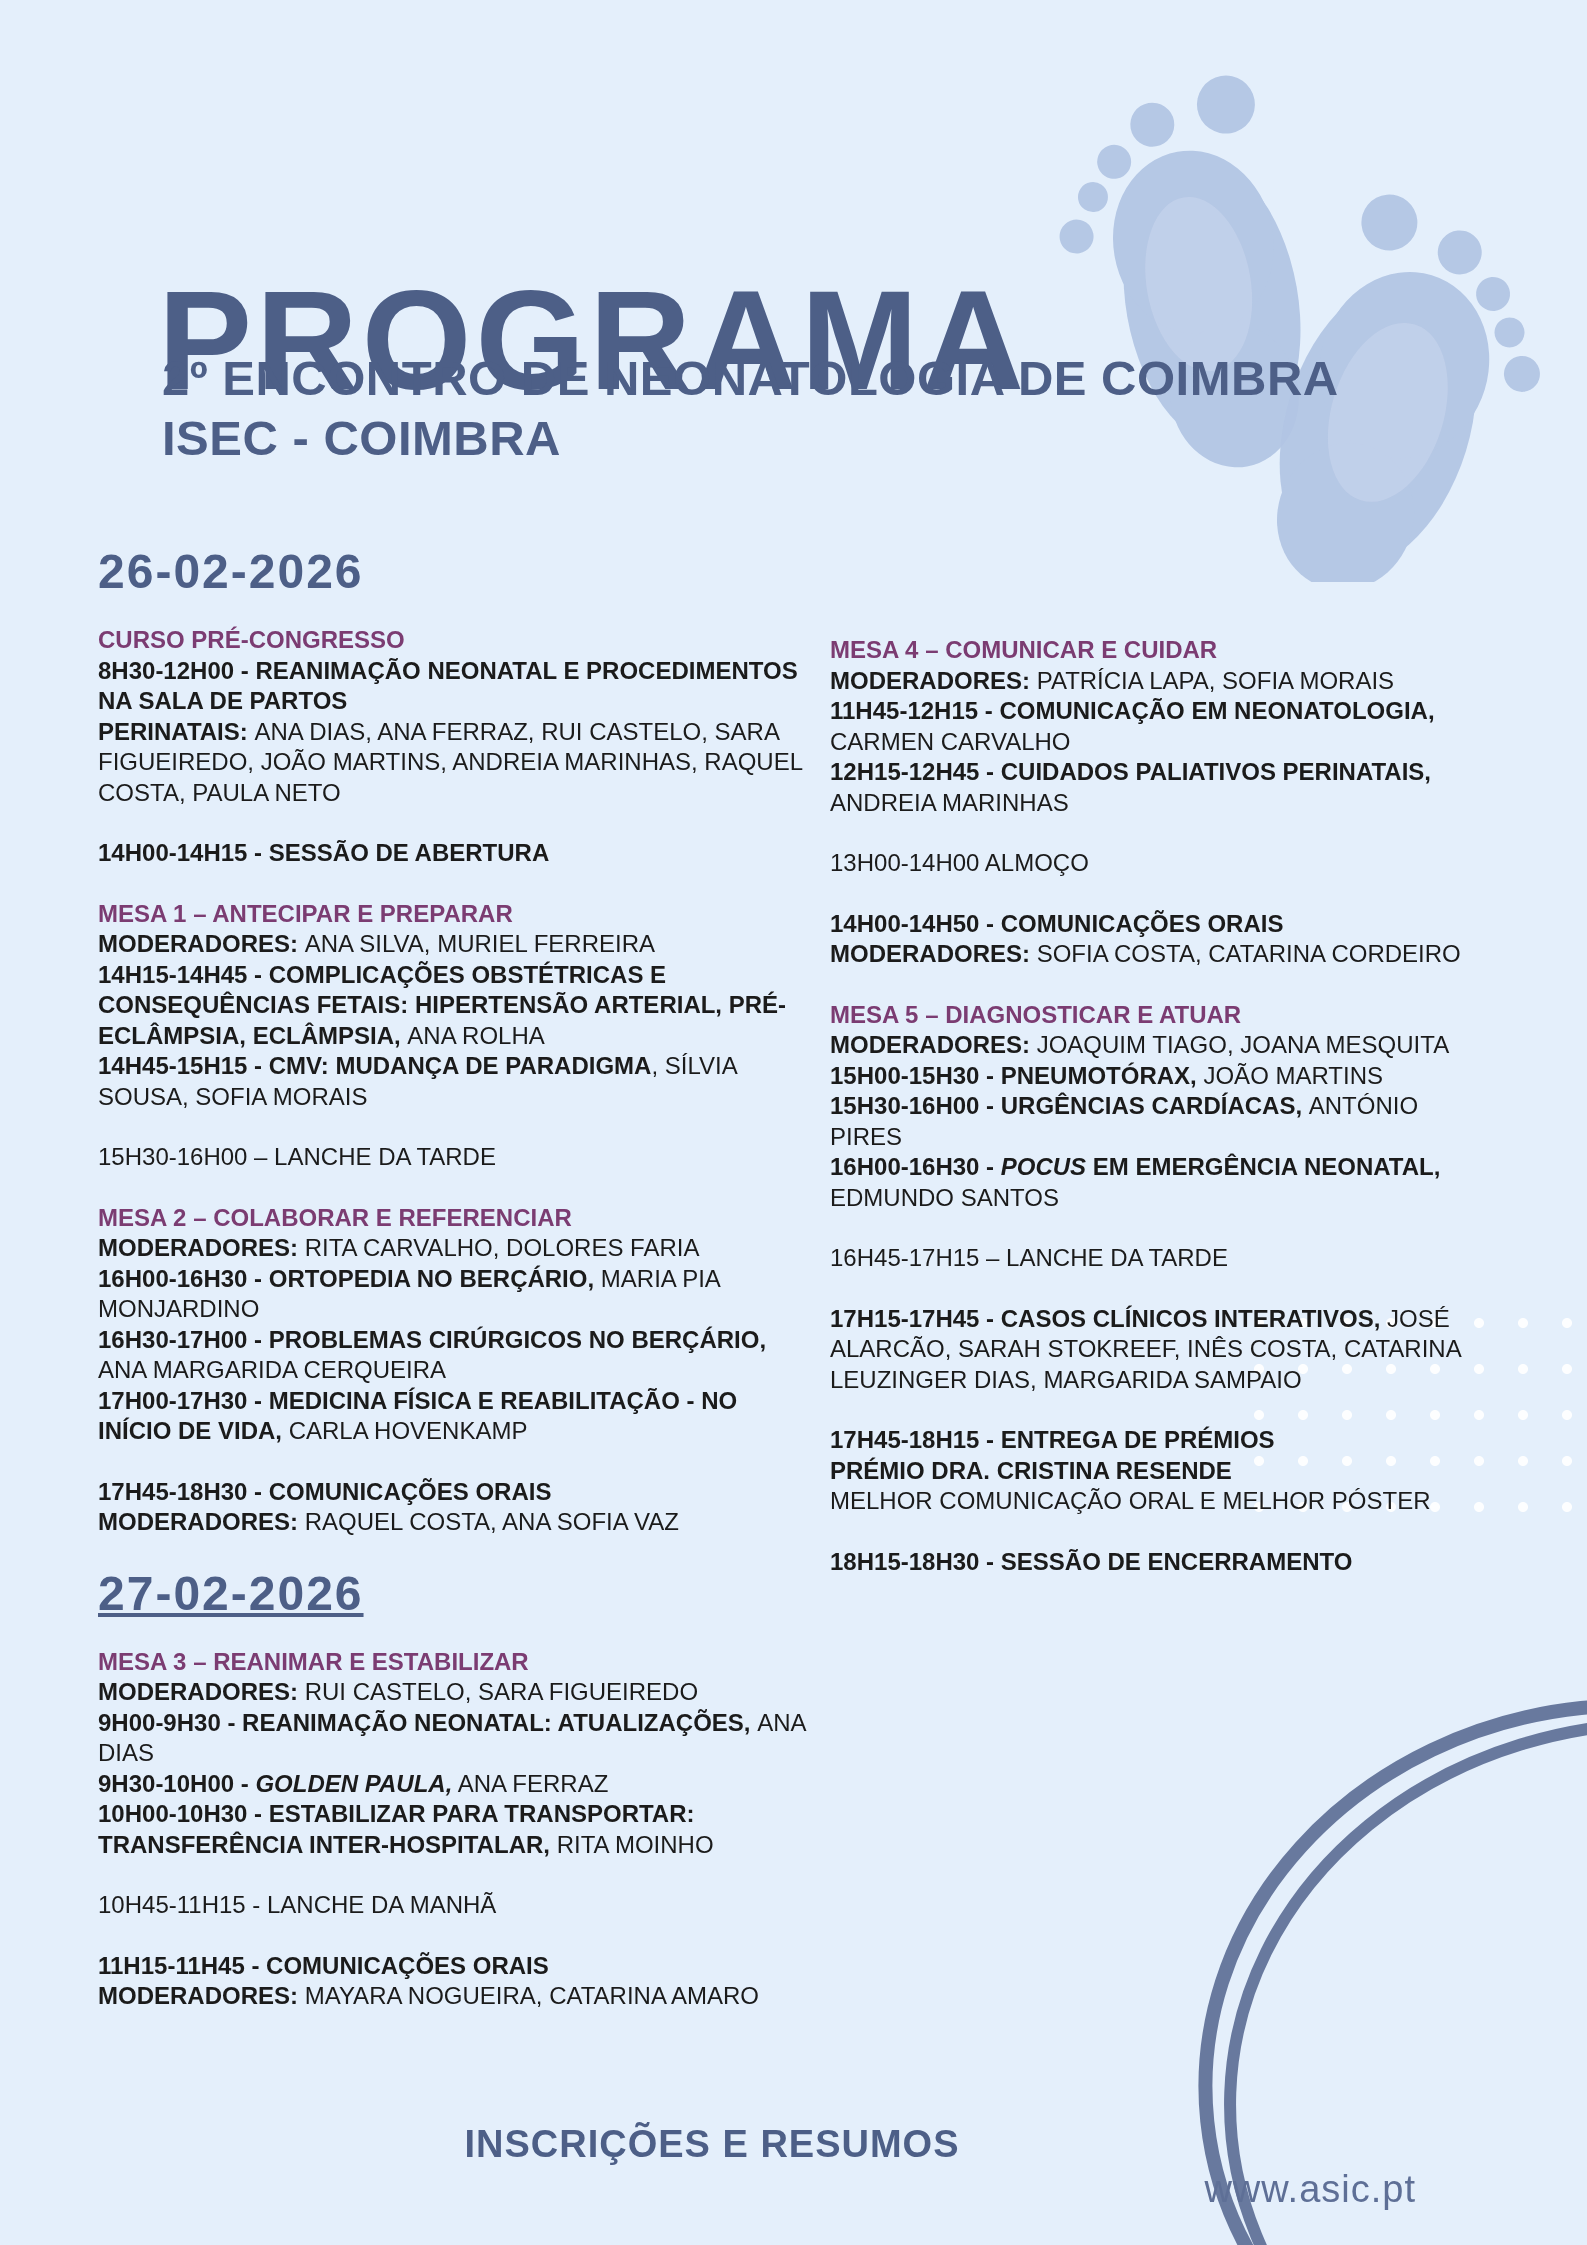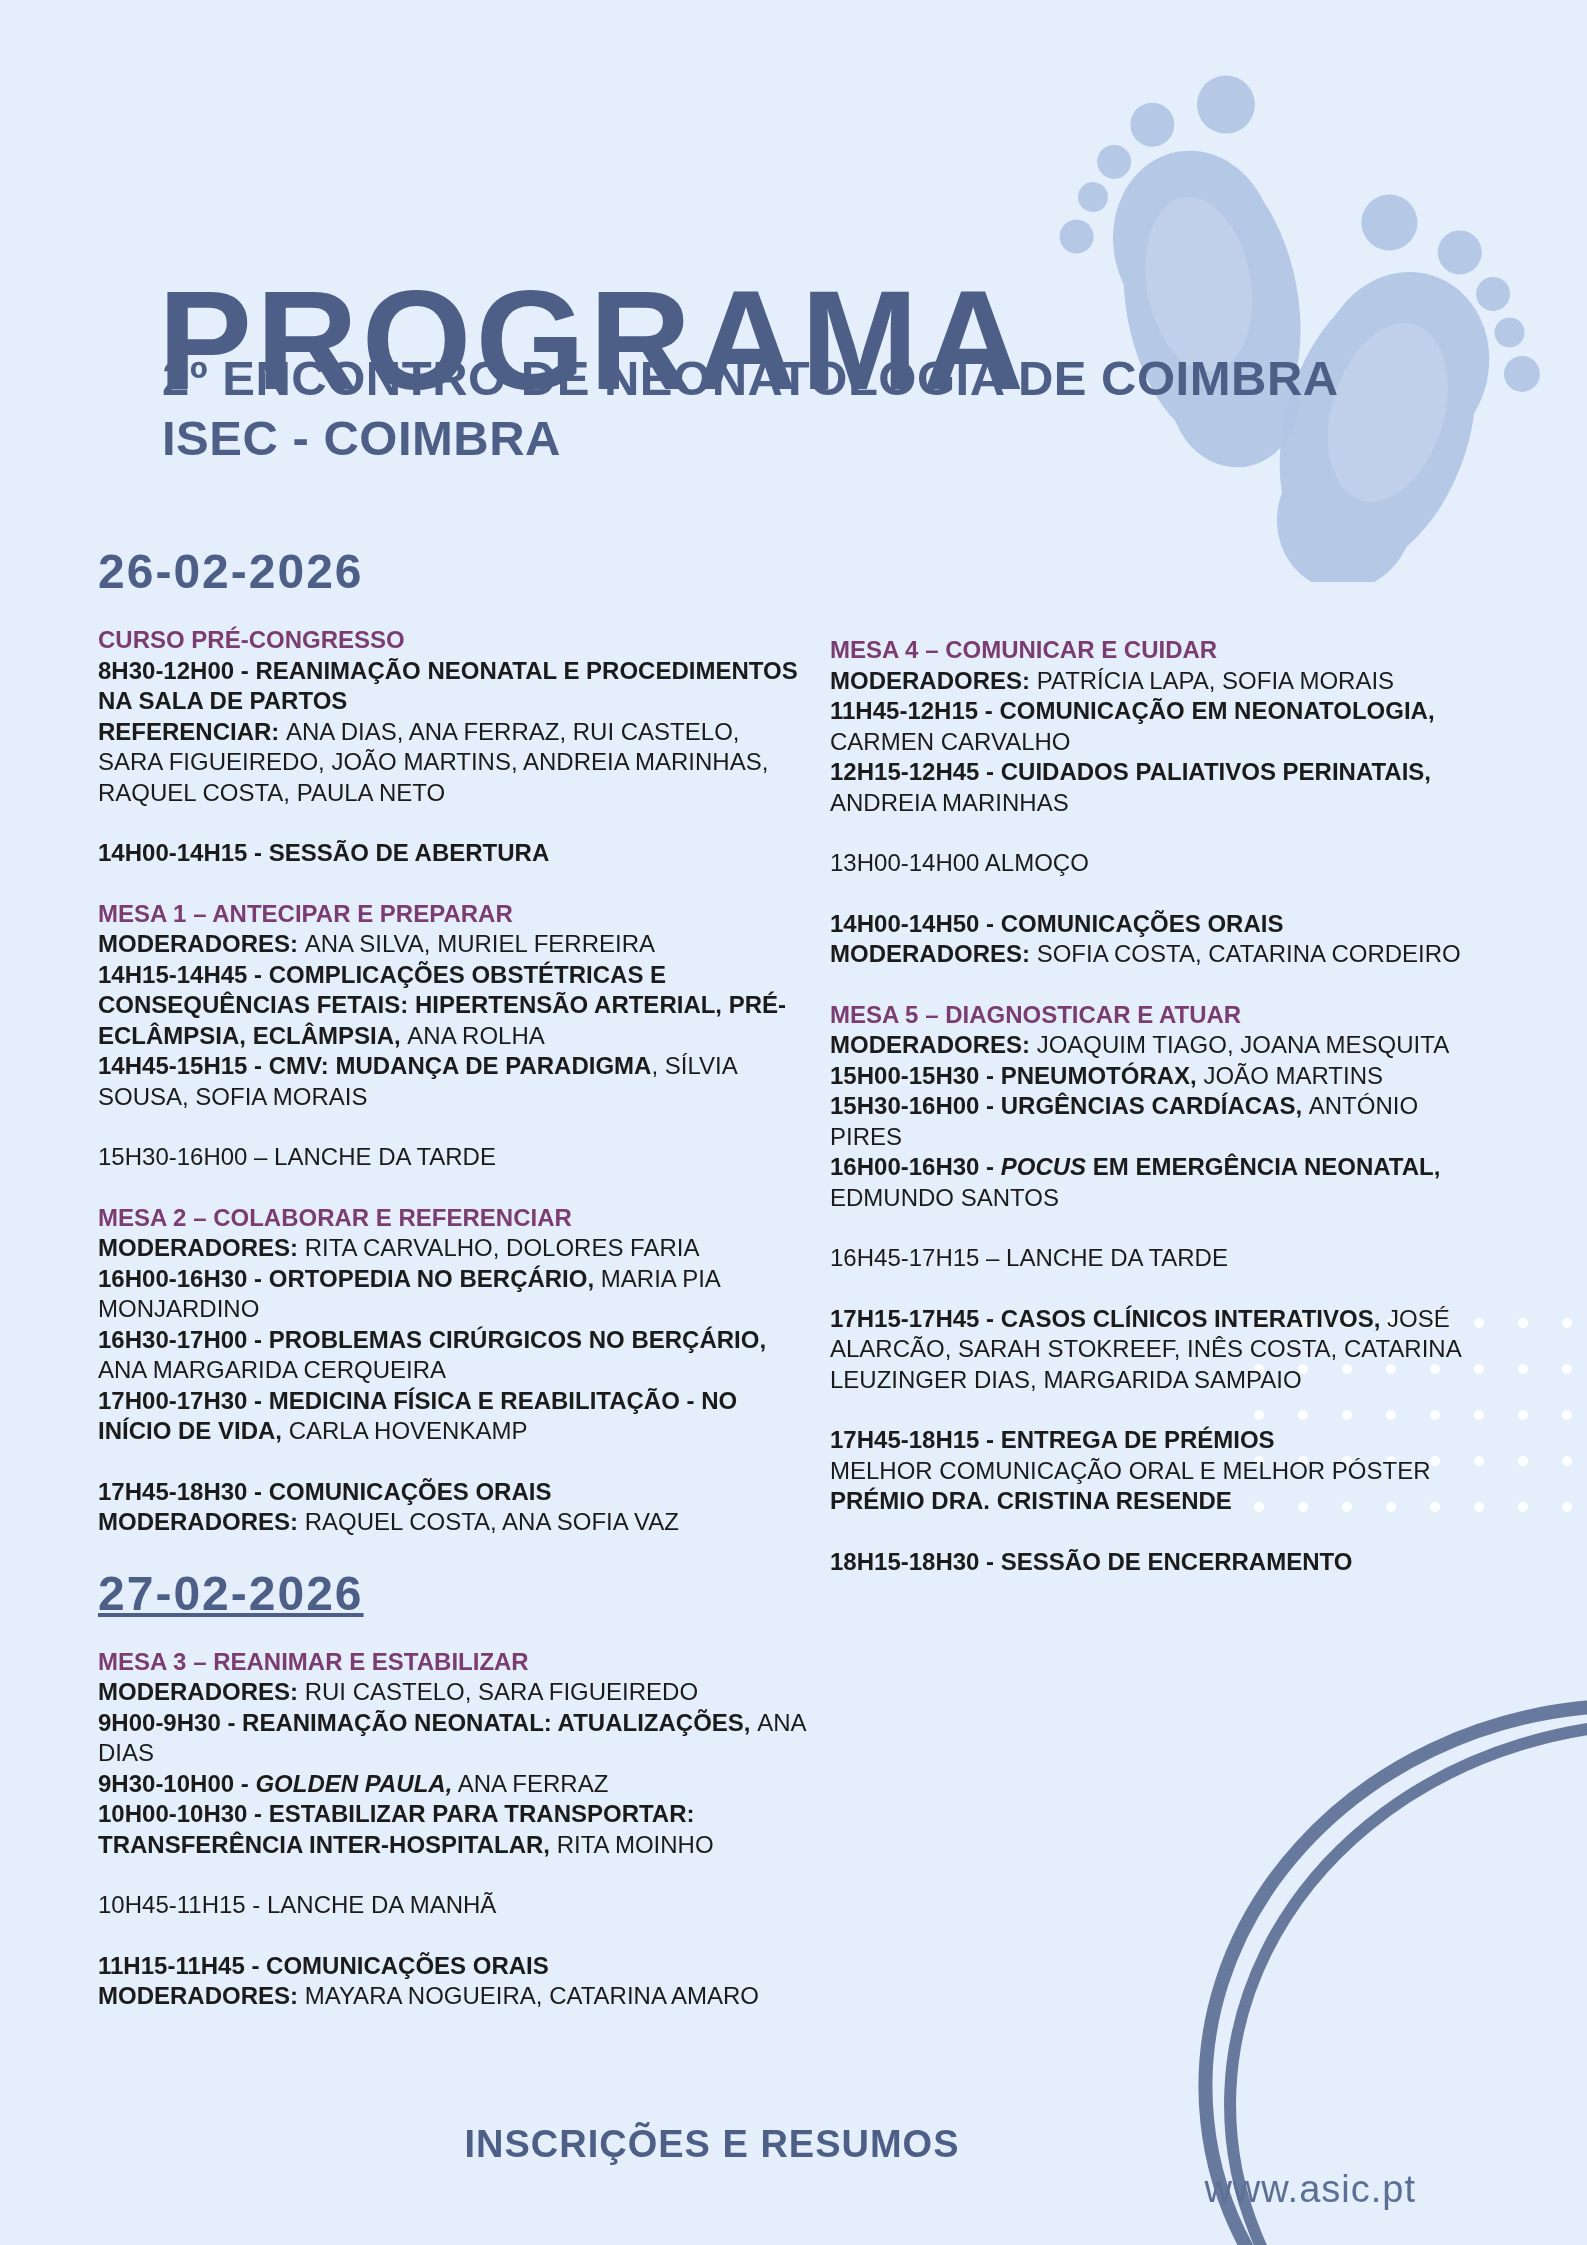--- a/index.html
+++ b/index.html
@@ -111,21 +111,21 @@
     <div>2º ENCONTRO DE NEONATOLOGIA DE COIMBRA</div>
     <div>ISEC - COIMBRA</div>
   </div>
 
   <div class="cols">
     <div class="col-left" id="col-left">
         <div class="date">26-02-2026</div>
         <div class="block">
           <div class="mesa">CURSO PRÉ-CONGRESSO</div>
           <p class="line"><span class="b">8H30-12H00 - REANIMAÇÃO NEONATAL E PROCEDIMENTOS NA SALA DE PARTOS</span></p>
-          <p class="line"><span class="b">REFERENCIAR: </span><span>ANA DIAS, ANA FERRAZ, RUI CASTELO, SARA FIGUEIREDO, JOÃO MARTINS, ANDREIA MARINHAS, RAQUEL COSTA, PAULA NETO</span></p>
+          <p class="line"><span class="b">PERINATAIS: </span><span>ANA DIAS, ANA FERRAZ, RUI CASTELO, SARA FIGUEIREDO, JOÃO MARTINS, ANDREIA MARINHAS, RAQUEL COSTA, PAULA NETO</span></p>
         </div>
         <div class="block">
           <p class="line"><span class="b">14H00-14H15 - SESSÃO DE ABERTURA</span></p>
         </div>
         <div class="block">
           <div class="mesa">MESA 1 – ANTECIPAR E PREPARAR</div>
           <p class="line"><span class="b">MODERADORES: </span><span>ANA SILVA, MURIEL FERREIRA</span></p>
           <p class="line"><span class="b">14H15-14H45 - COMPLICAÇÕES OBSTÉTRICAS E CONSEQUÊNCIAS FETAIS: HIPERTENSÃO ARTERIAL, PRÉ-ECLÂMPSIA, ECLÂMPSIA, </span><span>ANA ROLHA</span></p>
           <p class="line"><span class="b">14H45-15H15 - CMV: MUDANÇA DE PARADIGMA</span><span>, SÍLVIA SOUSA, SOFIA MORAIS</span></p>
         </div>
@@ -181,22 +181,22 @@
           <p class="line"><span class="b">16H00-16H30 - </span><span class="b i">POCUS</span><span class="b"> EM EMERGÊNCIA NEONATAL, </span><span>EDMUNDO SANTOS</span></p>
         </div>
         <div class="block">
           <p class="line"><span>16H45-17H15 – LANCHE DA TARDE</span></p>
         </div>
         <div class="block">
           <p class="line"><span class="b">17H15-17H45 - CASOS CLÍNICOS INTERATIVOS, </span><span>JOSÉ ALARCÃO, SARAH STOKREEF, INÊS COSTA, CATARINA LEUZINGER DIAS, MARGARIDA SAMPAIO</span></p>
         </div>
         <div class="block">
           <p class="line"><span class="b">17H45-18H15 - ENTREGA DE PRÉMIOS</span></p>
+          <p class="line"><span class="b">PRÉMIO DRA. CRISTINA RESENDE</span></p>
           <p class="line"><span>MELHOR COMUNICAÇÃO ORAL E MELHOR PÓSTER</span></p>
-          <p class="line"><span class="b">PRÉMIO DRA. CRISTINA RESENDE</span></p>
         </div>
         <div class="block">
           <p class="line"><span class="b">18H15-18H30 - SESSÃO DE ENCERRAMENTO</span></p>
         </div>
       </div>
   </div>
 
   <div class="footer">
     <div class="footer-heading">INSCRIÇÕES E RESUMOS</div>
     <div class="footer-site">www.asic.pt</div>

